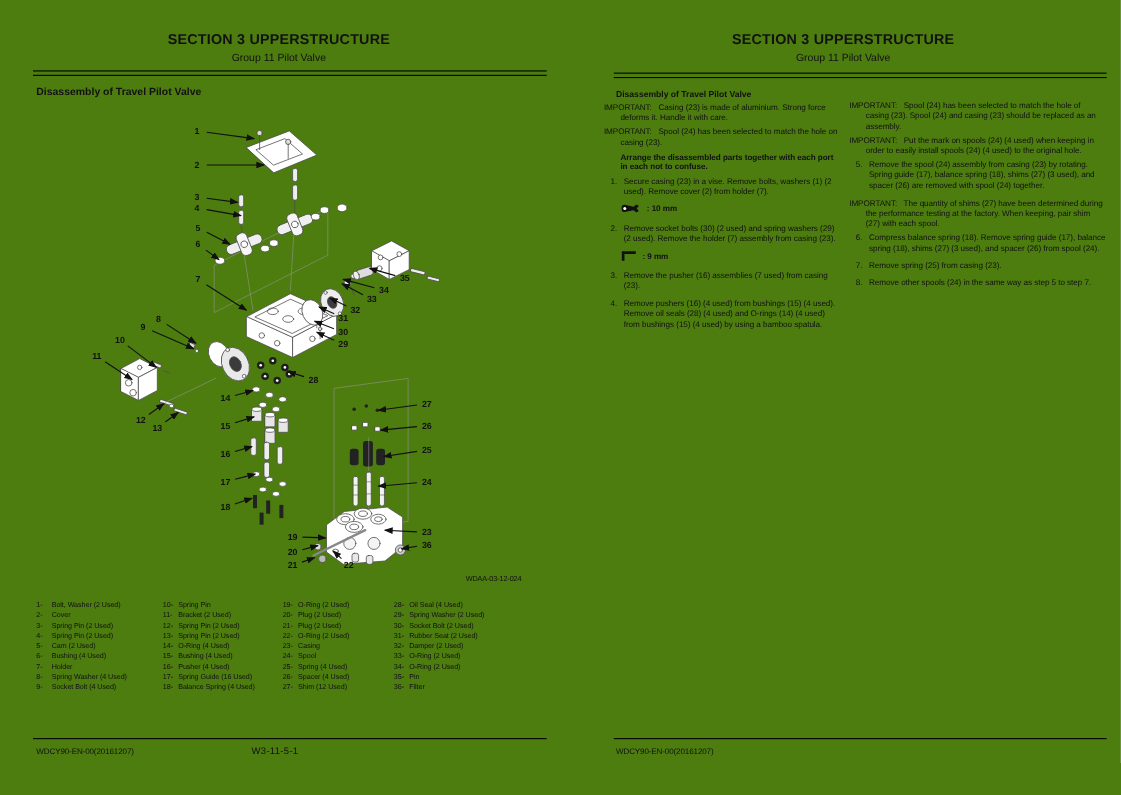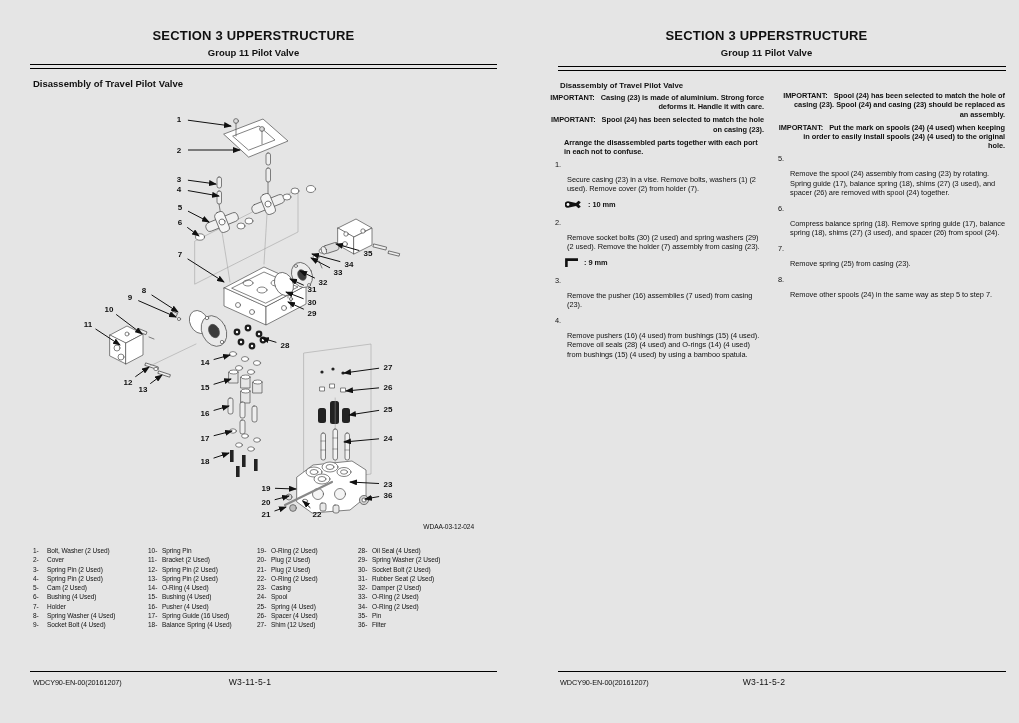--- a/index.html
+++ b/index.html
@@ -1,32 +1,32 @@
 <!DOCTYPE html>
 <html><head>
 <meta charset="utf-8">
 <style>
   html,body{margin:0;padding:0;background:#fff;}
-  .sheet{position:relative;width:1019px;height:723px;background:#e5e5e5;overflow:hidden;
+  .sheet{position:relative;width:1019px;height:723px;background:#4d7c0f;overflow:hidden;
          font-family:"Liberation Sans",sans-serif;color:#111;}
   .abs{position:absolute;}
   .ctr{text-align:center;}
   .sec-title{font-size:13px;font-weight:bold;letter-spacing:.2px;}
-  .grp-title{font-size:9.5px;font-weight:bold;}
+  .grp-title{font-size:9.5px;font-weight:normal;}
   .rule2{height:3px;border-top:1.6px solid #000;border-bottom:1px solid #000;}
   .rule1{border-top:1.1px solid #000;height:0;}
   .pg-heading-l{font-size:9.5px;font-weight:bold;}
   .pg-heading-r{font-size:7.8px;font-weight:bold;}
   .colflow{font-size:7.4px;line-height:1.27;letter-spacing:-.05px;}
   .colflow p{margin:0;}
-  .imp{font-weight:bold;padding-left:15px;text-indent:-15px;margin:0 0 3.5px 0 !important;text-align:right;}
+  .imp{font-weight:normal;padding-left:15px;text-indent:-15px;margin:0 0 3.5px 0 !important;}
   .impc{font-weight:bold;padding-left:15px;margin:0 0 3.5px 0 !important;}
   .step{display:flex;margin:3px 0 6.5px 0 !important;padding-left:6px;}
   .snum{width:12px;flex:none;}
-  .stxt{white-space:pre-line;flex:1;margin-top:15px;}
+  .stxt{white-space:pre-line;flex:1;}
   .tool{display:flex;align-items:center;gap:5px;font-weight:bold;margin:3px 0 8px 16px !important;}
   .ticon{display:inline-flex;align-items:center;}
   .pcol{position:absolute;top:0;font-size:6.5px;line-height:9.3px;letter-spacing:-.05px;}
   .prow{display:flex;}
   .pnum{width:14px;flex:none;}
   .figlabel{font-size:6.6px;text-align:right;letter-spacing:-.1px;}
   .foot-doc{font-size:7.3px;letter-spacing:-.1px;text-align:right;}
   .foot-page{font-size:8.6px;text-align:center;letter-spacing:.3px;}
   .callout-num{font:bold 8px "Liberation Sans",sans-serif;fill:#111;}
 </style>
@@ -516,31 +516,31 @@
       </p>
     </div>
   <div id="colR-right" class="abs colflow" style="left:772px;top:91px;width:233px;">
       <p class="imp"><span>IMPORTANT:</span>&nbsp;&nbsp; Spool (24) has been selected to match the hole of casing (23). Spool (24) and casing (23) should be replaced as an assembly.</p>
       <p class="imp"><span>IMPORTANT:</span>&nbsp;&nbsp; Put the mark on spools (24) (4 used) when keeping in order to easily install spools (24) (4 used) to the original hole.</p>
       <p class="step">
         <span class="snum">5.</span>
         <span class="stxt">Remove the spool (24) assembly from casing (23) by rotating.
 Spring guide (17), balance spring (18), shims (27) (3 used), and spacer (26) are removed with spool (24) together.</span>
       </p>
+      <p class="imp"><span>IMPORTANT:</span>&nbsp;&nbsp; The quantity of shims (27) have been determined during the performance testing at the factory. When keeping, pair shim (27) with each spool.</p>
       <p class="step">
         <span class="snum">6.</span>
         <span class="stxt">Compress balance spring (18). Remove spring guide (17), balance spring (18), shims (27) (3 used), and spacer (26) from spool (24).</span>
       </p>
       <p class="step">
         <span class="snum">7.</span>
         <span class="stxt">Remove spring (25) from casing (23).</span>
       </p>
       <p class="step">
         <span class="snum">8.</span>
         <span class="stxt">Remove other spools (24) in the same way as step 5 to step 7.</span>
       </p>
     </div>
 
   <div class="abs rule1" style="left:558px;top:671px;width:448px;"></div>
   <div class="abs foot-doc" style="left:560px;top:678px;">WDCY90-EN-00(20161207)</div>
-  <div class="abs foot-page" style="left:558px;top:677px;width:412px;">W3-11-5-2</div>
 
 </div>
 
 </body></html>

